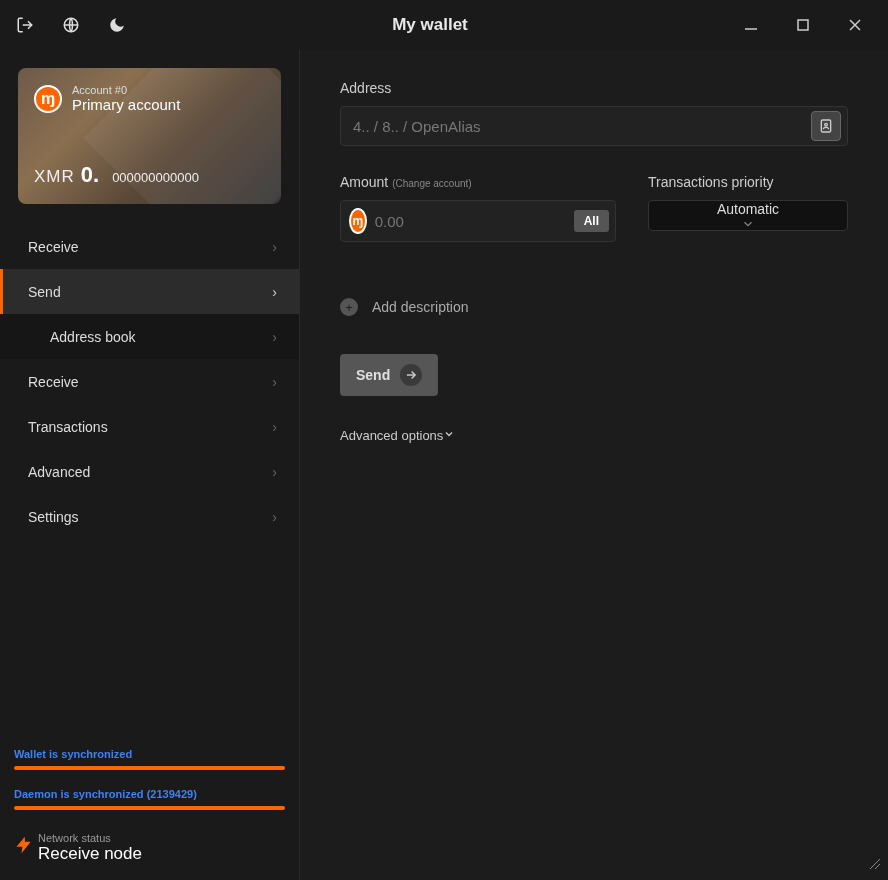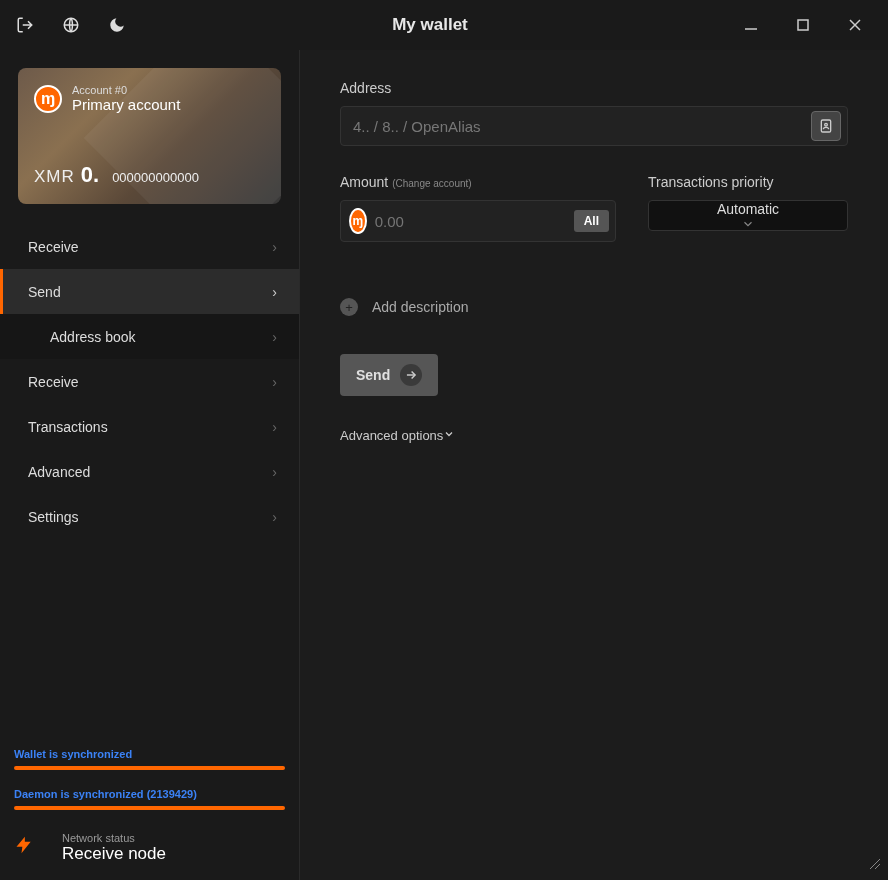--- a/index.html
+++ b/index.html
@@ -32,21 +32,21 @@
 
 .nav { margin-top:14px; }
 .nav-item { height:45px; display:flex; align-items:center; padding:0 28px 0 28px; font-size:14px; color:#ddd; cursor:pointer; position:relative; }
 .nav-item.sub { padding-left:50px; background:rgba(0,0,0,0.15); }
 .nav-item.active { background:#2c2c2c; border-left:3px solid #f60; padding-left:25px; }
 .nav-chev { position:absolute; right:22px; color:#666; font-size:14px; }
 
 .status { margin-top:auto; padding:12px 14px 16px 14px; }
 .sync-label { font-size:11px; font-weight:bold; color:#3b82f6; margin-bottom:6px; }
 .sync-bar { height:4px; background:#f60; border-radius:2px; margin-bottom:18px; }
-.net-row { display:flex; align-items:center; gap:28px; margin-top:22px; }
+.net-row { display:flex; align-items:center; gap:4px; margin-top:22px; }
 .net-icon { color:#f60; font-size:22px; }
 .net-info { display:flex; flex-direction:column; }
 .net-lbl { font-size:11px; color:#999; }
 .net-val { font-size:17px; color:#fff; }
 
 
 .content { flex:1; padding:30px 40px; background:#1c1c1c; position:relative; }
 .fld-lbl { font-size:14px; color:#ccc; margin-bottom:10px; }
 .fld-hint { font-size:10px; color:#888; }
 .input-wrap { background:#222; border:1px solid #333; border-radius:4px; height:40px; display:flex; align-items:center; padding:0 6px 0 12px; }

